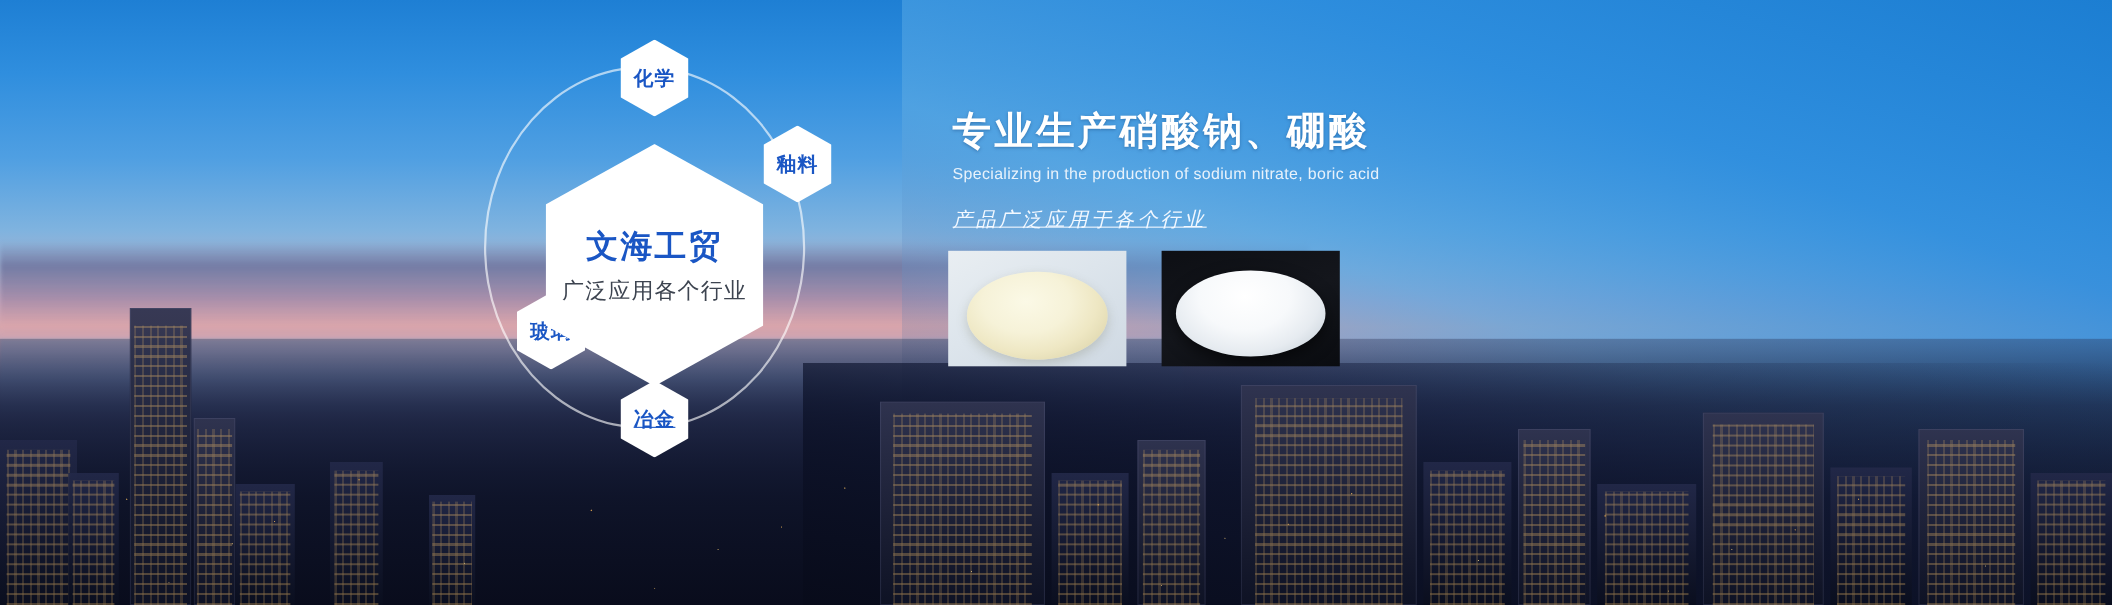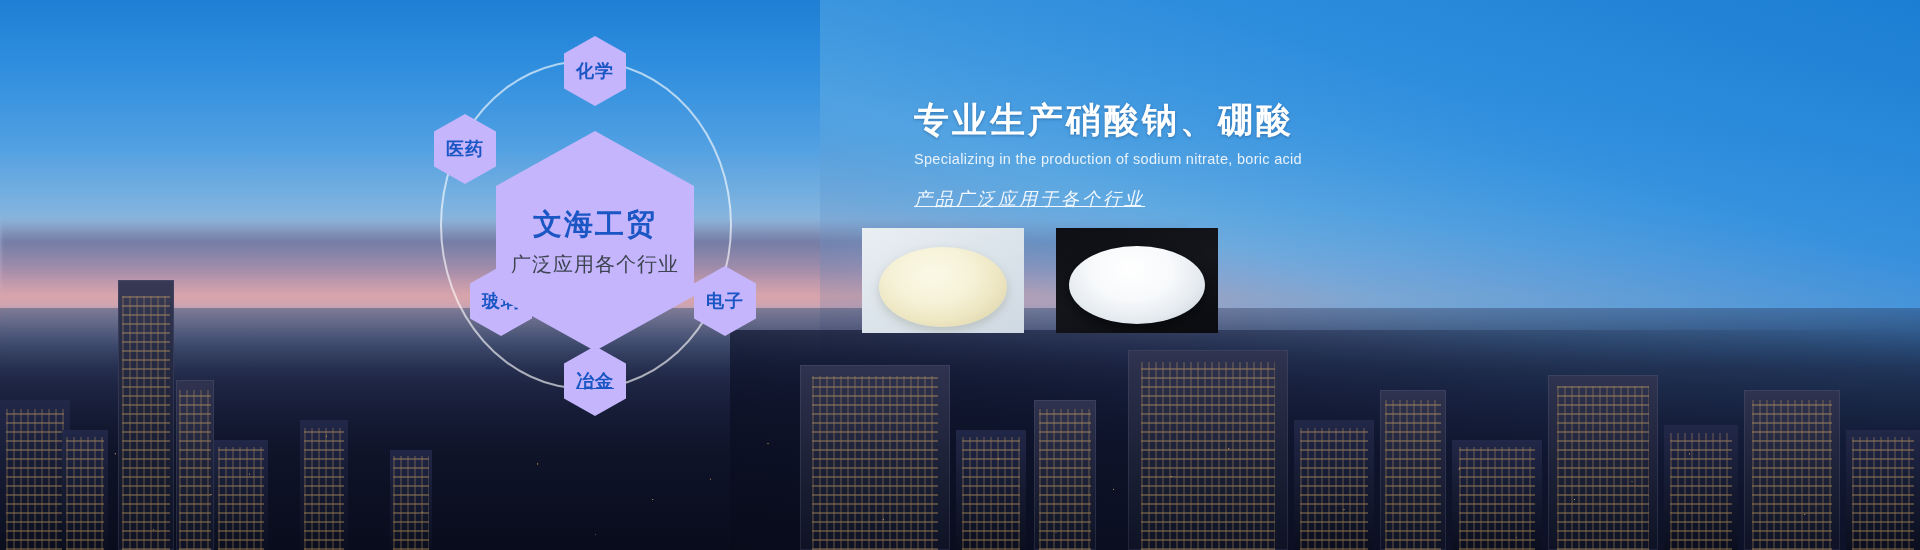--- a/index.html
+++ b/index.html
@@ -122,36 +122,36 @@
 
   
   .hexwrap { position:absolute; left:432px; top:36px; width:330px; height:400px; }
   .ring {
     position:absolute; left:8px; top:24px; width:292px; height:330px;
     border:2px solid rgba(255,255,255,.62);
     border-radius:50%;
   }
   .hex {
     position:absolute;
-    background:#c4b5fd;
+    background:#ffffff;
     clip-path:polygon(50% 0%, 100% 25%, 100% 75%, 50% 100%, 0% 75%, 0% 25%);
     display:flex; align-items:center; justify-content:center;
     color:#1a56c4; font-weight:bold; letter-spacing:1px;
   }
   .hex-small { width:62px; height:70px; font-size:18px; }
   .hex-center {
     width:198px; height:220px; font-size:18px;
     flex-direction:column; gap:6px;
     box-shadow:0 0 24px rgba(255,255,255,.25);
   }
   .hc-title { font-size:29px; font-weight:bold; color:#1a56c4; letter-spacing:2px; }
   .hc-sub { font-size:20px; color:#3d4450; letter-spacing:1px; font-weight:normal; }
 
   
-  .rtext { position:absolute; left:866px; top:98px; width:700px;margin-left:48px; }
+  .rtext { position:absolute; left:866px; top:98px; width:700px; }
   .r-h1 {
     font-size:35px; font-weight:bold; color:#ffffff;
     letter-spacing:3px; line-height:1.25;
     text-shadow:0 1px 3px rgba(10,40,90,.35);
   }
   .r-h2 {
     margin-top:9px; font-size:14.5px; color:#e8f2fb;
     letter-spacing:.3px; font-weight:normal;
   }
   .r-h3 {
@@ -212,36 +212,33 @@
   </div>
   <div class="lights"></div>
 
   <div class="hexwrap">
     <div class="ring"></div>
 
     <div class="hex hex-small" style="left:132px; top:0px;">
       <span>化学</span>
     </div>
 
-
-    <div class="hex hex-small" style="left:262px; top:230px;">
-      <span>电子</span>
-    </div>
+    <div class="hex hex-small" style="left:262px; top:78px;">
+      <span>釉料</span>
+    </div>
+
 
     <div class="hex hex-small" style="left:132px; top:310px;text-decoration:underline;">
       <span>冶金</span>
     </div>
 
     <div class="hex hex-small" style="left:2px; top:230px;margin-left:36px;">
       <span>玻璃</span>
     </div>
 
-    <div class="hex hex-small" style="left:2px; top:78px;">
-      <span>医药</span>
-    </div>
 
     <div class="hex hex-center" style="left:64px; top:95px;">
       <div class="hc-title">文海工贸</div>
       <div class="hc-sub">广泛应用各个行业</div>
     </div>
   </div>
 
   <div class="rtext">
     <div class="r-h1">专业生产硝酸钠、硼酸</div>
     <div class="r-h2">Specializing in the production of sodium nitrate, boric acid</div>

